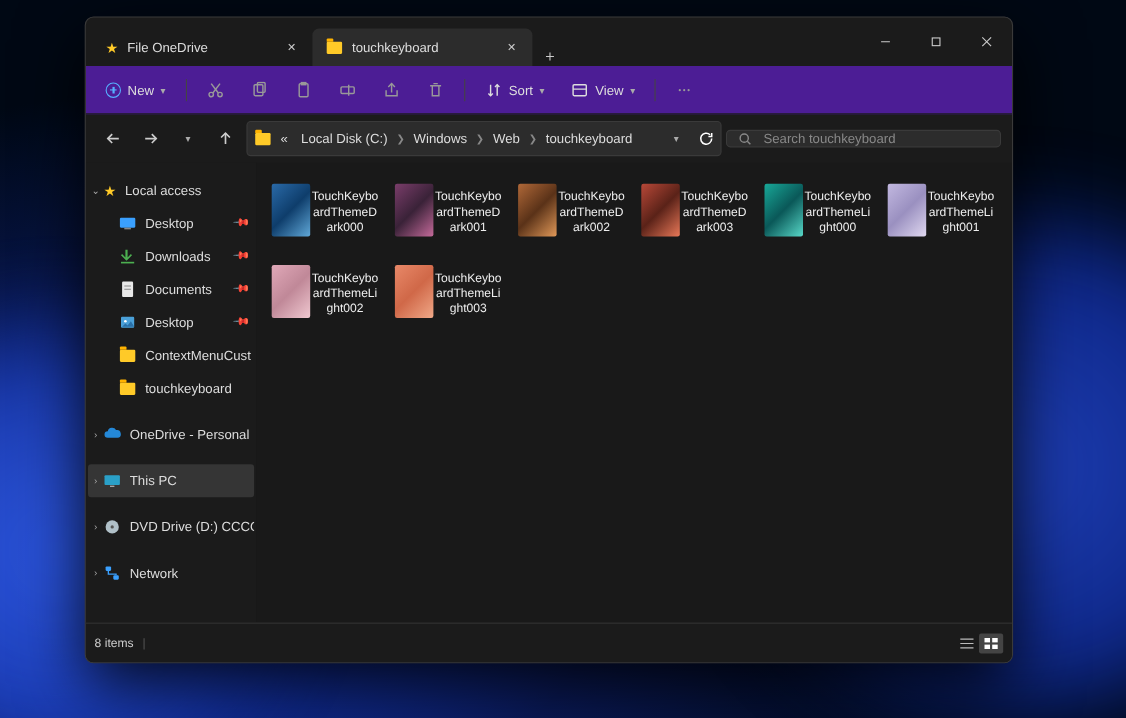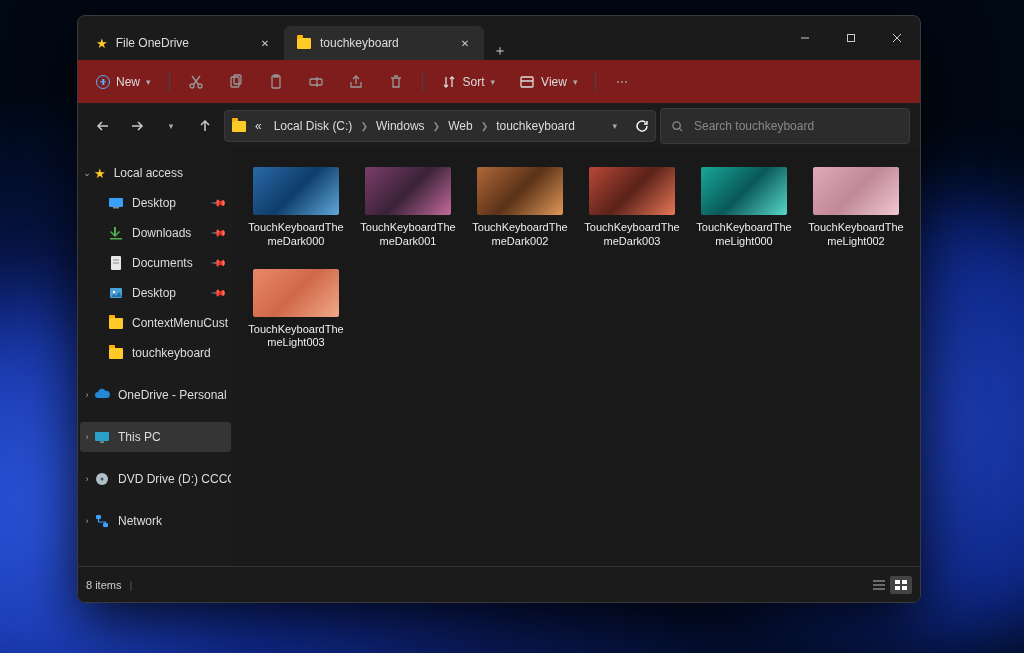--- a/index.html
+++ b/index.html
@@ -27,41 +27,41 @@
     border-radius:6px 6px 0 0; font-size:12px; color:#ddd; min-width:200px;
   }
   .tab.active { background:#2c2c2c; }
   .tab .close { margin-left:auto; width:18px; height:18px; display:grid; place-items:center; font-size:10px; color:#ccc; border-radius:3px;}
   .add-tab { width:32px; display:grid; place-items:center; color:#ccc; font-size:14px; }
   .wincontrols { display:flex; }
   .winbtn { width:46px; display:grid; place-items:center; color:#ccc; }
   .winbtn svg { width:10px; height:10px; }
 
   
-  .commandbar { height:44px; background:#7f1d1d; display:flex; align-items:center; gap:4px; padding:0 8px; border-bottom:1px solid #1b1b1b;}
+  .commandbar { height:44px; background:#4c1d95; display:flex; align-items:center; gap:4px; padding:0 8px; border-bottom:1px solid #1b1b1b;}
   .cbtn {
     height:32px; padding:0 10px; border-radius:4px; display:flex; align-items:center; gap:6px;
     font-size:12px; color:#ddd;
   }
   .ibtn { width:36px; height:32px; display:grid; place-items:center; color:#999; border-radius:4px; }
   .ibtn svg, .cbtn svg { width:16px; height:16px; }
   .sep { width:1px; height:20px; background:#444; margin:0 4px; }
   .chev { font-size:9px; color:#aaa; }
 
   
   .navrow { height:44px; display:flex; align-items:center; gap:4px; padding:0 10px; }
   .navbtn { width:30px; height:30px; display:grid; place-items:center; color:#ccc; border-radius:4px; }
   .addressbar {
     flex:1; height:32px; background:#2c2c2c; border:1px solid #3a3a3a; border-radius:4px;
     display:flex; align-items:center; padding:0 6px; font-size:12px; gap:4px;
   }
   .addressbar .crumb { color:#ddd; padding:0 4px; }
   .addressbar .sepc { color:#888; font-size:9px; }
   .searchbox {
-    width:250px; height:36px; background:#2c2c2c; border:1px solid #3a3a3a; border-radius:4px;
+    width:250px; height:16px; background:#2c2c2c; border:1px solid #3a3a3a; border-radius:4px;
     display:flex; align-items:center; padding:0 10px; gap:8px;
   }
   .searchbox input { flex:1; background:transparent; border:none; outline:none; color:#ddd; font-size:12px; }
   .searchbox input::placeholder { color:#888; }
 
   
   .body { flex:1; display:flex; min-height:0; }
   .sidebar { width:155px; background:#1b1b1b; padding:10px 2px; overflow:hidden; }
   .navitem {
     height:30px; display:flex; align-items:center; gap:8px; padding:0 6px 0 14px;
@@ -71,21 +71,21 @@
   .navitem.selected { background:#353535; }
   .navitem .exp { position:absolute; left:2px; font-size:9px; color:#aaa; width:10px; text-align:center;}
   .navitem .pin { margin-left:auto; font-size:10px; color:#888; transform:rotate(45deg);}
   .navitem.sub { padding-left:28px;text-align:center; }
   .navgap { height:12px; }
   .nicon { width:16px; height:16px; display:grid; place-items:center; flex-shrink:0; }
 
   .content { flex:1; background:#191919; padding:16px 10px 10px 14px; overflow:hidden; }
   .grid { display:flex; flex-wrap:wrap; gap:14px 14px; align-content:flex-start;}
   .thumb {
-    width:98px; display:flex; flex-direction:column; align-items:center; border-radius:3px;
+    width:98px; display:flex; flex-direction:row; align-items:center; border-radius:3px;
     padding:3px 0;
   }
   .timg { width:86px; height:48px; border-radius:2px; margin-bottom:6px; }
   .tname { font-size:11px; color:#eee; text-align:center; line-height:1.25; max-width:96px; word-break:break-word;}
 
   
   .statusbar { height:36px; border-top:1px solid #333; display:flex; align-items:center; padding:0 8px; font-size:11px; color:#ccc; background:#1b1b1b;}
   .statusbar .spacer { flex:1; }
   .viewsw { width:22px; height:18px; display:grid; place-items:center; color:#bbb; border-radius:2px;}
   .viewsw.active { background:#444; color:#fff; }
@@ -395,20 +395,24 @@
           </div>
           <div class="thumb">
             <div class="timg" style="background: linear-gradient(135deg, rgb(184, 72, 56), rgb(90, 34, 24) 50%, rgb(232, 120, 88));"></div>
             <div class="tname">TouchKeyboardThemeDark003</div>
           </div>
           <div class="thumb">
             <div class="timg" style="background: linear-gradient(135deg, rgb(24, 168, 152), rgb(10, 88, 88) 50%, rgb(88, 216, 200));"></div>
             <div class="tname">TouchKeyboardThemeLight000</div>
           </div>
           <div class="thumb">
+            <div class="timg" style="background: linear-gradient(135deg, rgb(194, 184, 224), rgb(154, 144, 192) 50%, rgb(224, 216, 240));"></div>
+            <div class="tname">TouchKeyboardThemeLight001</div>
+          </div>
+          <div class="thumb">
             <div class="timg" style="background: linear-gradient(135deg, rgb(224, 168, 184), rgb(192, 136, 152) 50%, rgb(240, 200, 208));"></div>
             <div class="tname">TouchKeyboardThemeLight002</div>
           </div>
           <div class="thumb">
             <div class="timg" style="background: linear-gradient(135deg, rgb(232, 136, 104), rgb(208, 104, 72) 50%, rgb(240, 168, 136));"></div>
             <div class="tname">TouchKeyboardThemeLight003</div>
           </div>
         </div>
     </div>
   </div>

